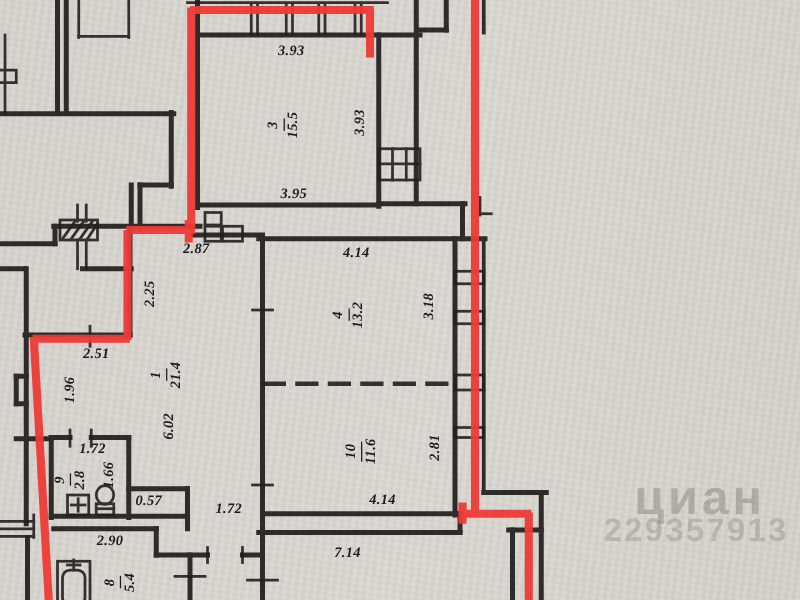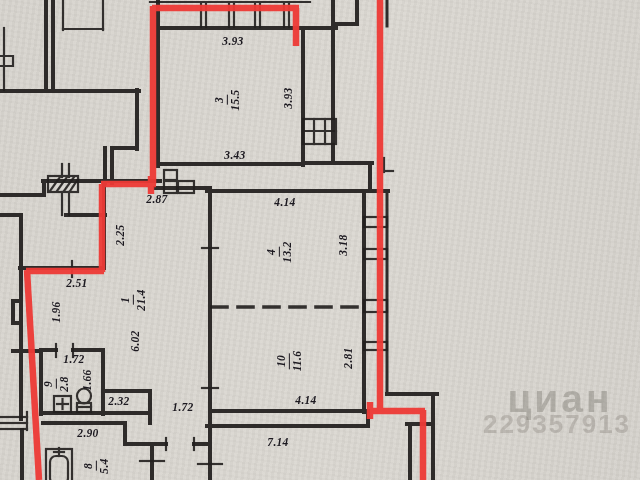--- a/index.html
+++ b/index.html
@@ -208,31 +208,31 @@
       <line x1="27" y1="270" x2="39" y2="480"></line>
       <line x1="380" y1="0" x2="380" y2="412"></line>
       <line x1="370" y1="411" x2="425" y2="411"></line>
       <line x1="370" y1="402" x2="370" y2="419"></line>
       <line x1="423" y1="410" x2="423" y2="480"></line>
     </g>
   </svg>
 
   <div class="lbl" style="left:233px;top:42px">3.93</div>
   <div class="lbl v" style="left:289px;top:98px">3.93</div>
-  <div class="lbl" style="left:235px;top:156px">3.43</div>
+  <div class="lbl" style="left:235px;top:156px">3.95</div>
   <div class="lbl" style="left:157px;top:200px">2.87</div>
   <div class="lbl" style="left:285px;top:203px">4.14</div>
   <div class="lbl v" style="left:344px;top:245px">3.18</div>
   <div class="lbl v" style="left:121px;top:235px">2.25</div>
   <div class="lbl" style="left:77px;top:284px">2.51</div>
   <div class="lbl v" style="left:57px;top:312px">1.96</div>
   <div class="lbl v" style="left:136px;top:341px">6.02</div>
   <div class="lbl" style="left:74px;top:360px">1.72</div>
   <div class="lbl v" style="left:88px;top:380px">1.66</div>
-  <div class="lbl" style="left:119px;top:402px">2.32</div>
+  <div class="lbl" style="left:119px;top:402px">0.57</div>
   <div class="lbl" style="left:183px;top:408px">1.72</div>
   <div class="lbl v" style="left:349px;top:358px">2.81</div>
   <div class="lbl" style="left:306px;top:401px">4.14</div>
   <div class="lbl" style="left:278px;top:443px">7.14</div>
   <div class="lbl" style="left:88px;top:434px">2.90</div>
 
   <div class="frac" style="left:227px;top:100px">
     <span class="num">3</span>
     <span class="den">15.5</span>
   </div>

